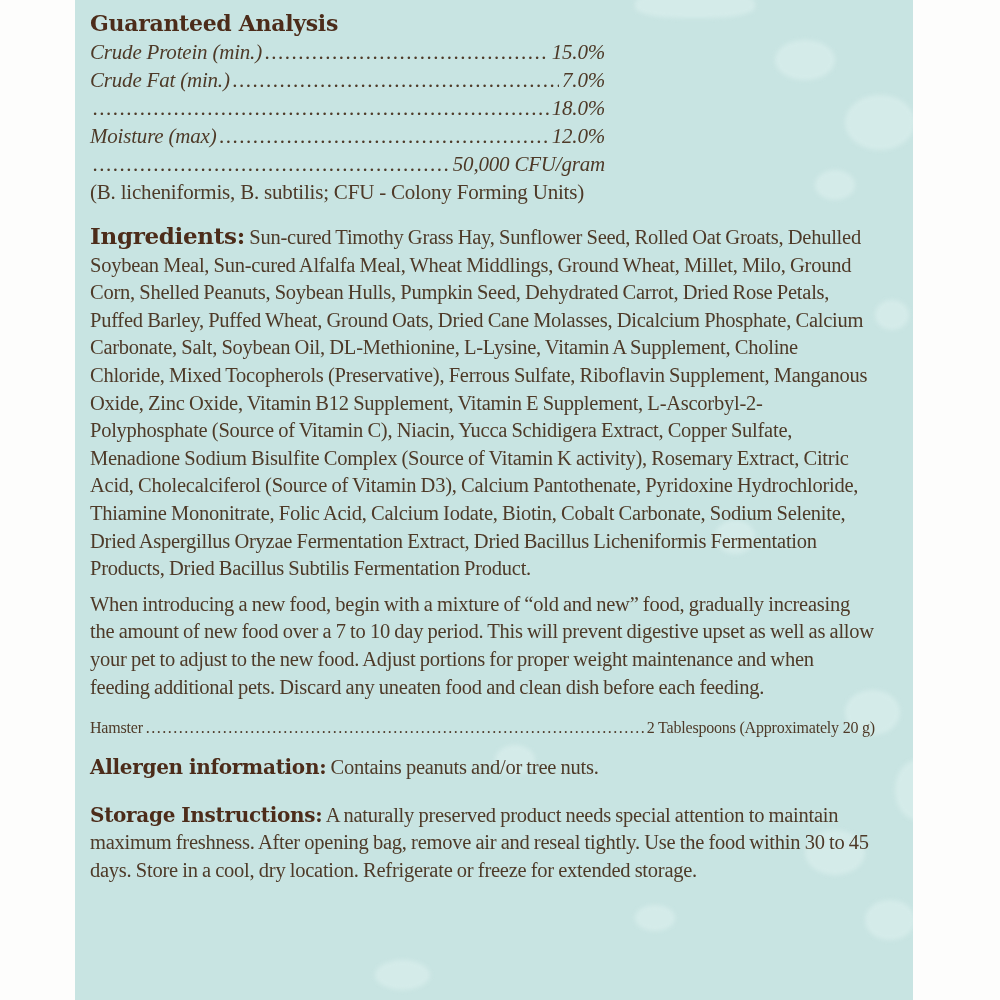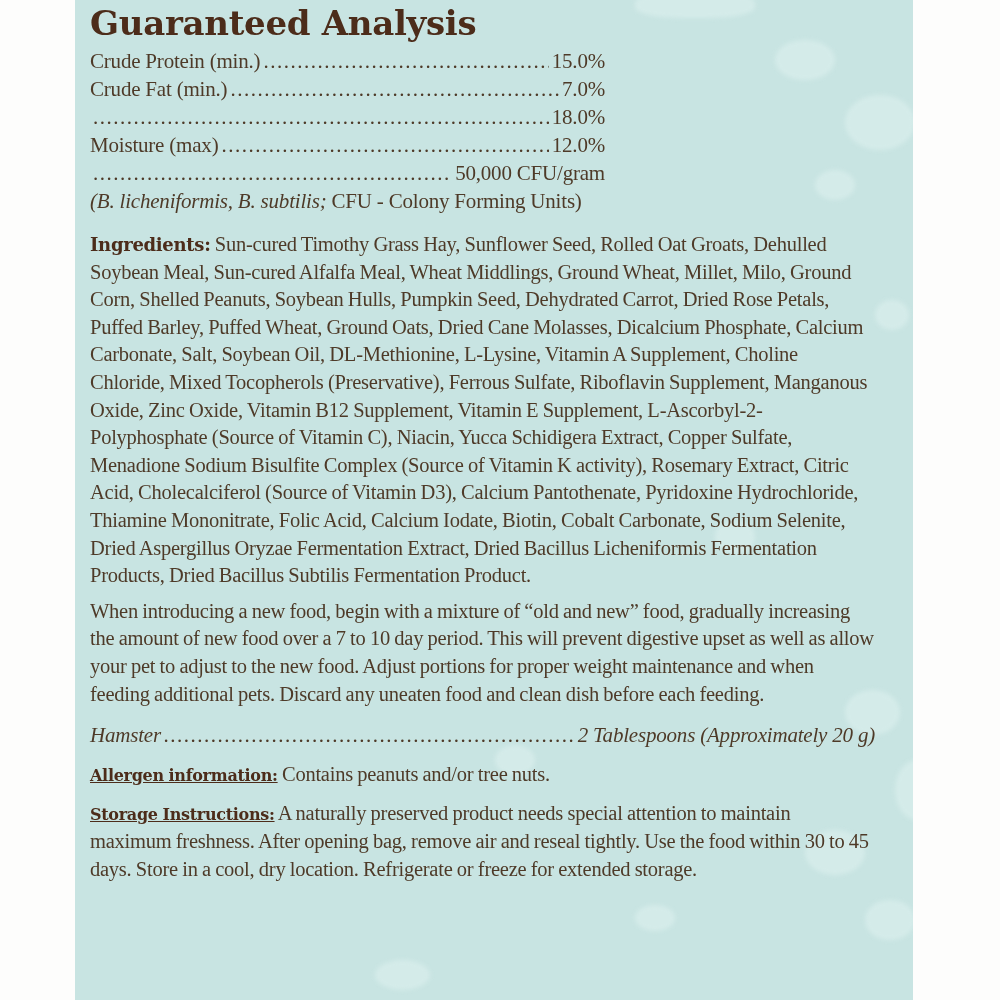--- a/index.html
+++ b/index.html
@@ -23,58 +23,58 @@
     padding:8px 38px 6px 15px;
     overflow:hidden;
   }
   .speckles{position:absolute;inset:0;pointer-events:none;}
   .speckle{position:absolute;border-radius:50%;background:var(--speckle-color);opacity:.75;filter:blur(2px);}
   .content{position:relative;z-index:2;width:785px;}
 
   h2.sec-title{
     font-family:"DejaVu Serif","Liberation Serif",serif;
     font-weight:bold;
-    font-size:34px;line-height:30px;
+    font-size:22px;line-height:30px;
     color:var(--heading-color);
     letter-spacing:-.3px;
   }
   .body-text{
     font-size:20.5px;line-height:27.6px;
     letter-spacing:-.25px;
     word-spacing:-.5px;
   }
   
-  .ga-rows{width:515px;margin-top:9px;}
+  .ga-rows{width:515px;margin-top:0;font-style:italic;}
   .ga-row{display:flex;align-items:baseline;font-size:21px;line-height:28px;letter-spacing:-.2px;}
   .ga-label,.ga-value{white-space:nowrap;}
   .dots{flex:1 1 auto;overflow:hidden;white-space:nowrap;min-width:10px;margin:0 3px;}
   .dots::after{
     content:"..........................................................................................................................................";
     letter-spacing:1.5px;
   }
   .footnote{font-size:21px;line-height:28px;letter-spacing:-.2px;}
-  .footnote .ital{font-style:italic;}
+  .footnote .ital{}
 
   .leadin{
     font-family:"DejaVu Serif","Liberation Serif",serif;
     font-weight:bold;color:var(--heading-color);
     letter-spacing:-.3px;
   }
-  .leadin.lg{font-size:16px;text-decoration:underline;}
-  .leadin.md{font-size:18px;text-align:right;}
+  .leadin.lg{font-size:20px;}
+  .leadin.md{font-size:23px;text-align:right;}
 
   .sec{margin-top:14px;}
   .sec-ga{margin-top:0;}
   .sec-ingredients{margin-top:16px;}
   .sec-conversion{margin-top:8px;}
   .sec-daily{margin-top:13px;}
   .sec-allergen{margin-top:12px;}
-  .sec-storage{margin-top:10px;}
+  .sec-storage{margin-top:20px;}
 
-  .feed-row{display:flex;align-items:baseline;font-size:21px;line-height:28px;letter-spacing:-.2px;margin-top:3px;width:785px;font-style:italic;}
+  .feed-row{display:flex;align-items:baseline;font-size:16px;line-height:28px;letter-spacing:-.2px;margin-top:3px;width:785px;}
 </style>
 </head>
 <body>
 
 <div class="page">
   <div class="panel">
 
     <div class="speckles">
       <div class="speckle" style="left:560px;top:-8px;width:120px;height:26px;border-radius:40%;"></div>
       <div class="speckle" style="left:700px;top:40px;width:60px;height:40px;"></div>

